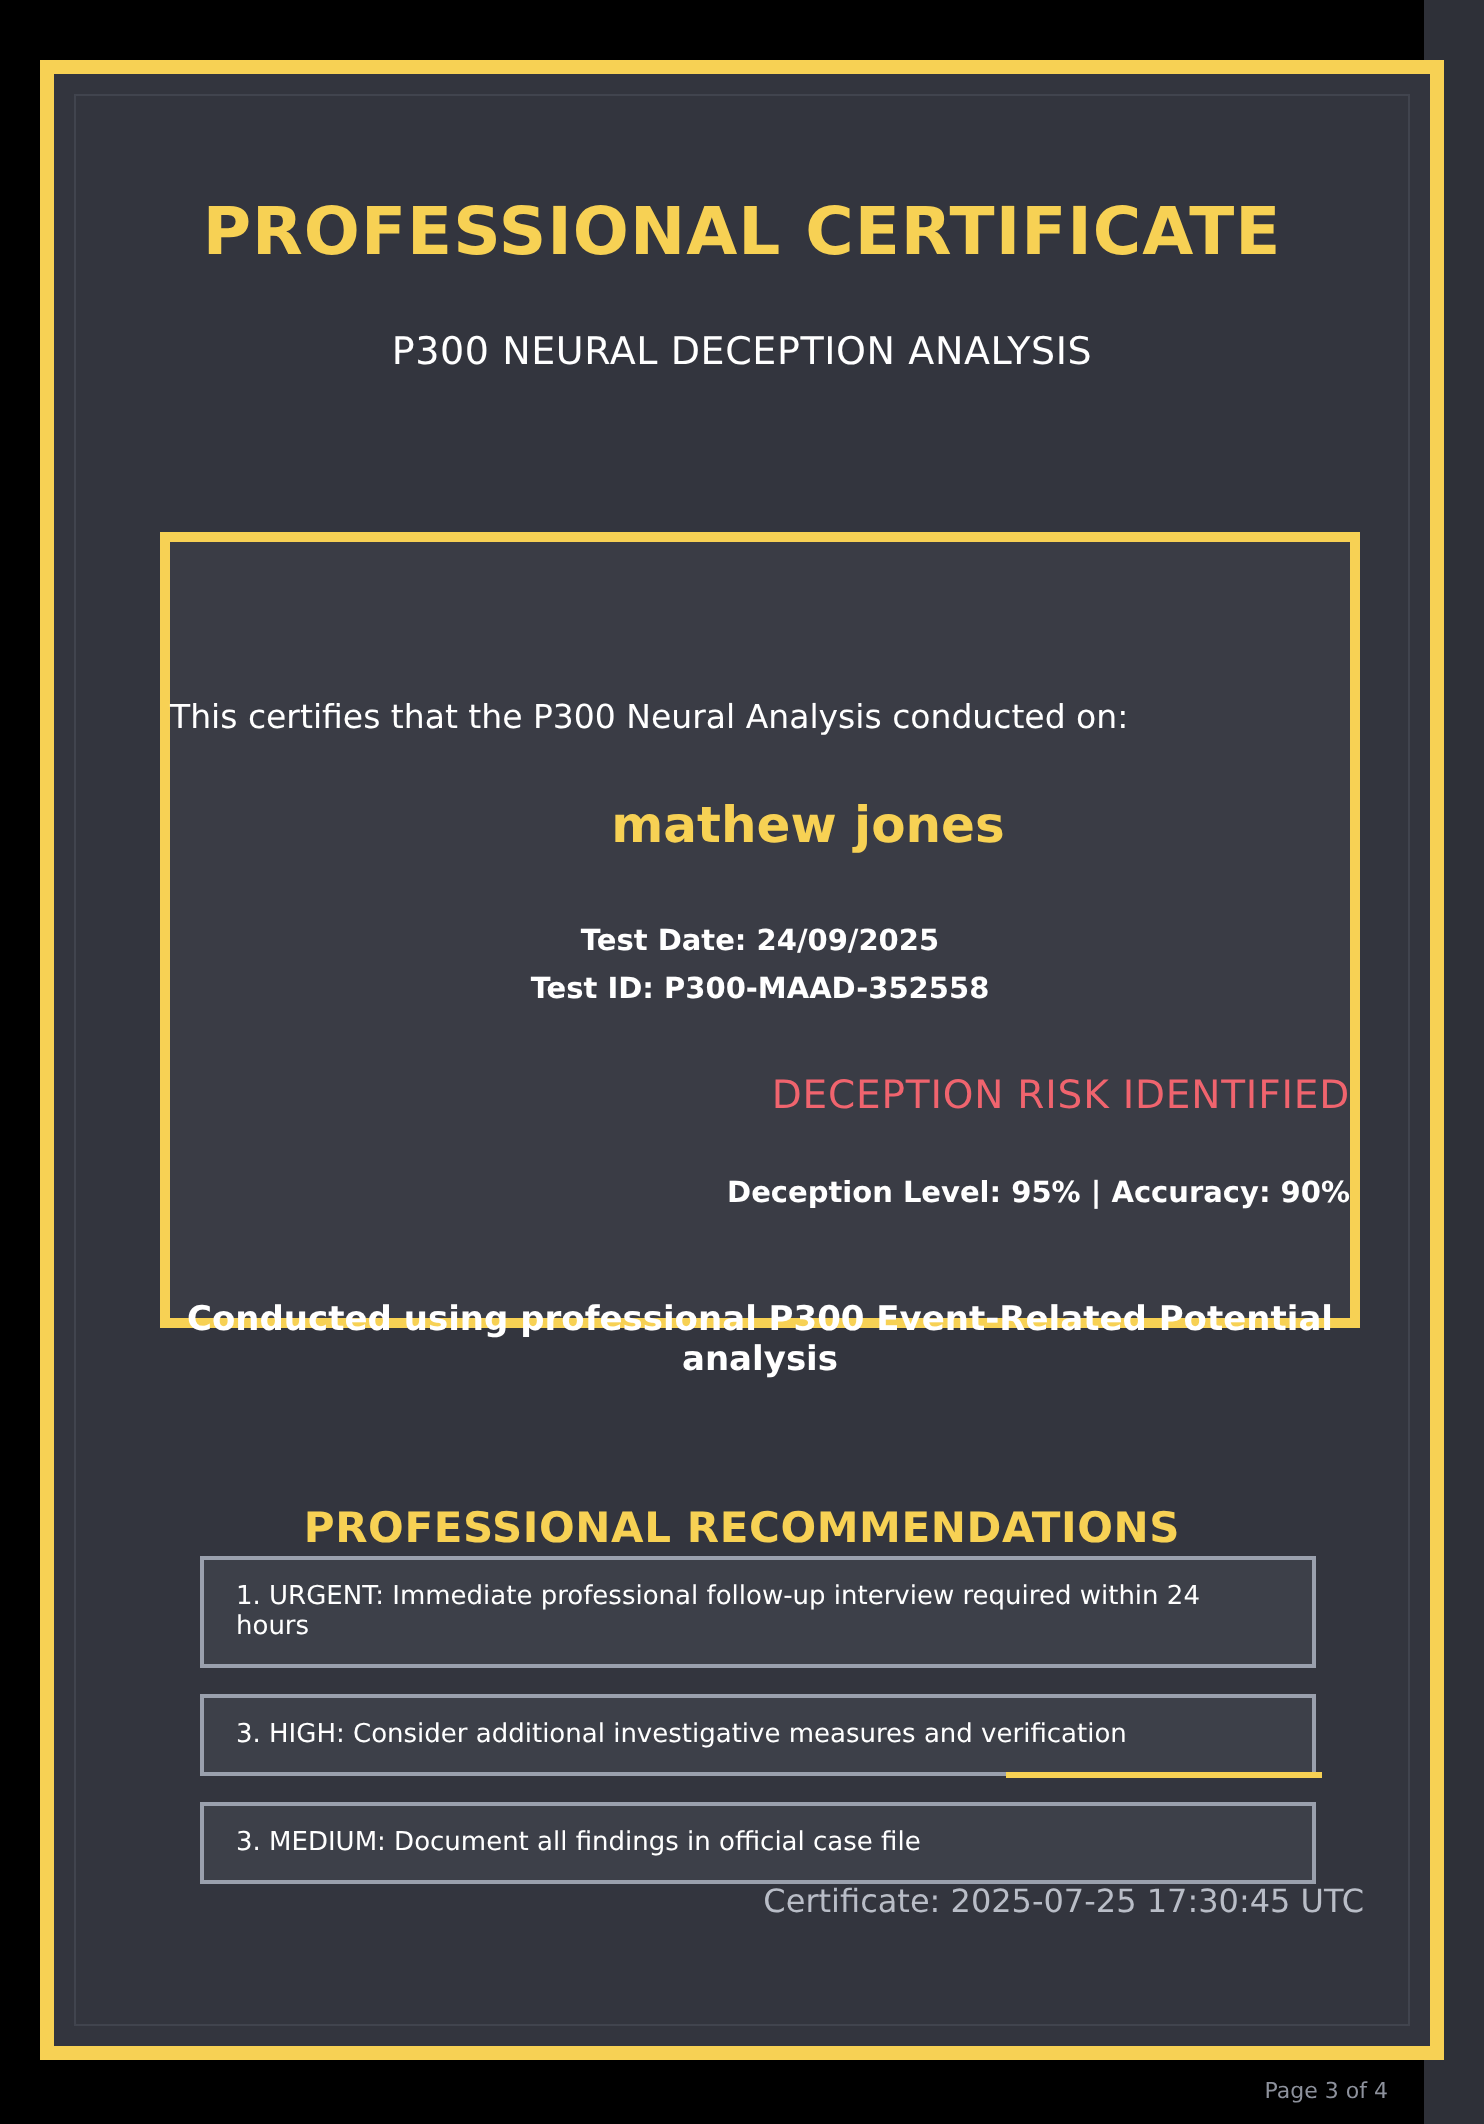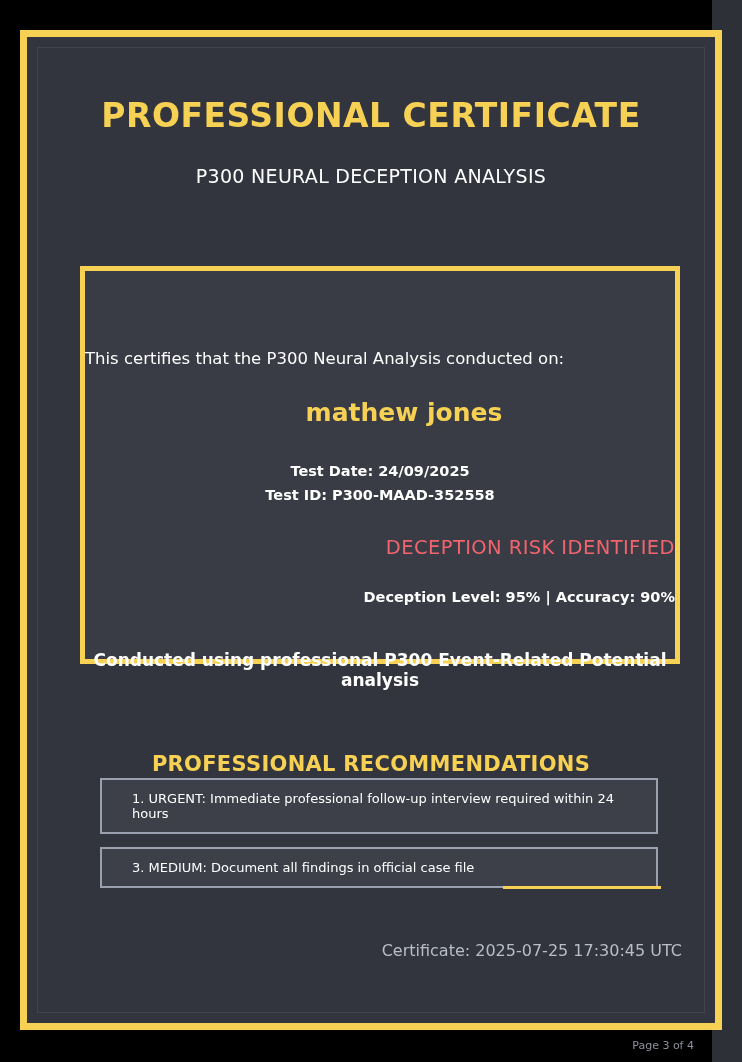--- a/index.html
+++ b/index.html
@@ -130,21 +130,21 @@
     left: 62px;
     top: 730px;
     width: 558px;
   }
   .rec-item {
     box-sizing: border-box;
     border: 2px solid #9aa0ad;
     background: #3d4049;
     color: #ffffff;
     font-size: 13px;
-    padding: 11px 30px;
+    padding: 11px 16px;
     margin-bottom: 13px;
     position: relative;
   }
   .gold-accent {
     position: absolute;
     left: 465px;
     top: 838px;
     width: 158px;
     height: 3px;
     background: #f7d154;
@@ -181,20 +181,21 @@
         <div class="test-line second">Test ID: P300-MAAD-352558</div>
         <div class="risk-line">DECEPTION RISK IDENTIFIED</div>
         <div class="levels-line">Deception Level: 95% | Accuracy: 90%</div>
         <div class="conducted-line">Conducted using professional P300 Event-Related Potential analysis</div>
       </div>
 
       <div class="rec-heading">PROFESSIONAL RECOMMENDATIONS</div>
 
       <div class="rec-list">
         <div class="rec-item">1. URGENT: Immediate professional follow-up interview required within 24 hours</div>
+        <div class="rec-item">3. HIGH: Consider additional investigative measures and verification</div>
         <div class="rec-item">3. MEDIUM: Document all findings in official case file</div>
       </div>
 
       <div class="gold-accent"></div>
 
       <div class="cert-stamp">Certificate: 2025-07-25 17:30:45 UTC</div>
     </div>
   </div>
   <div class="page-number">Page 3 of 4</div>
 </div>

